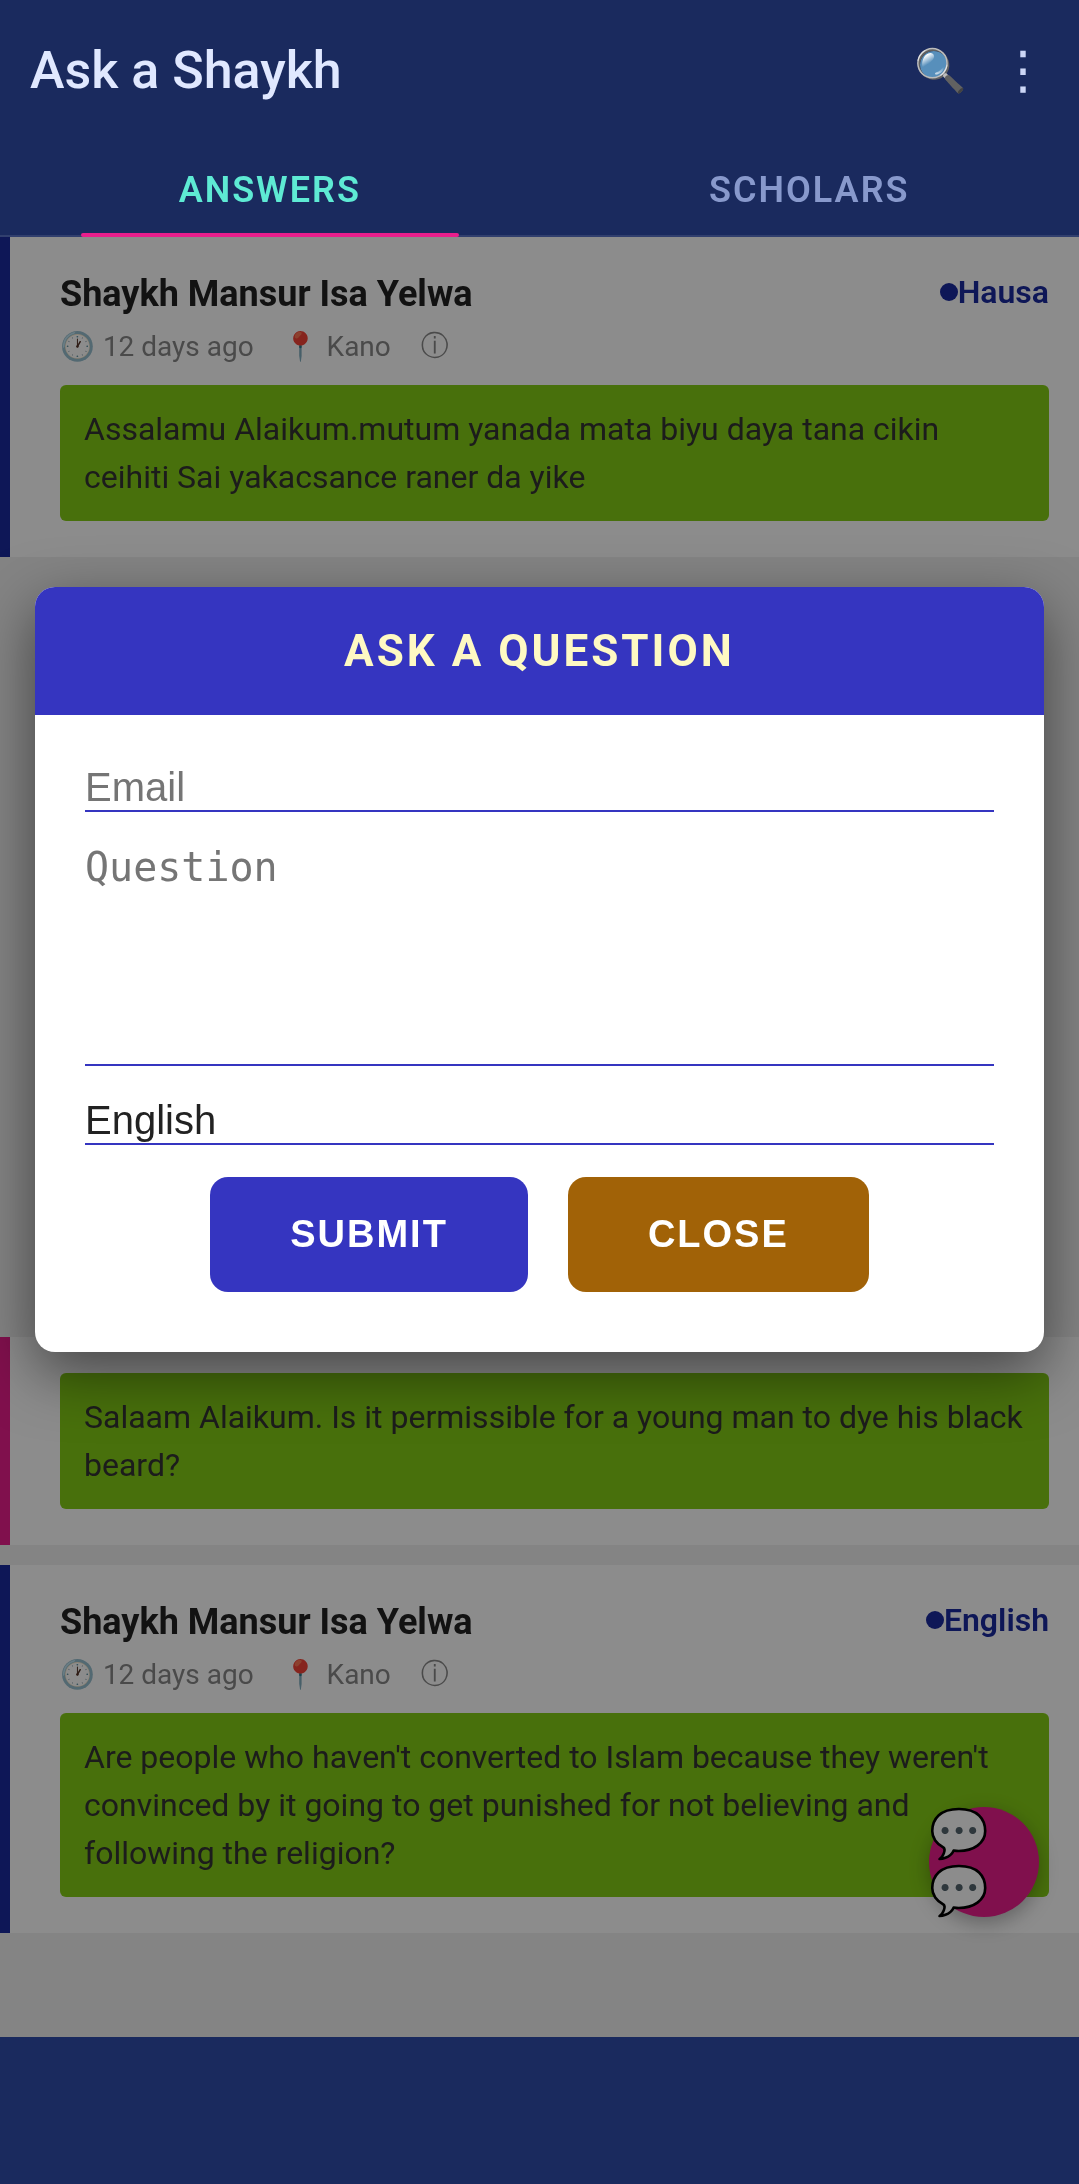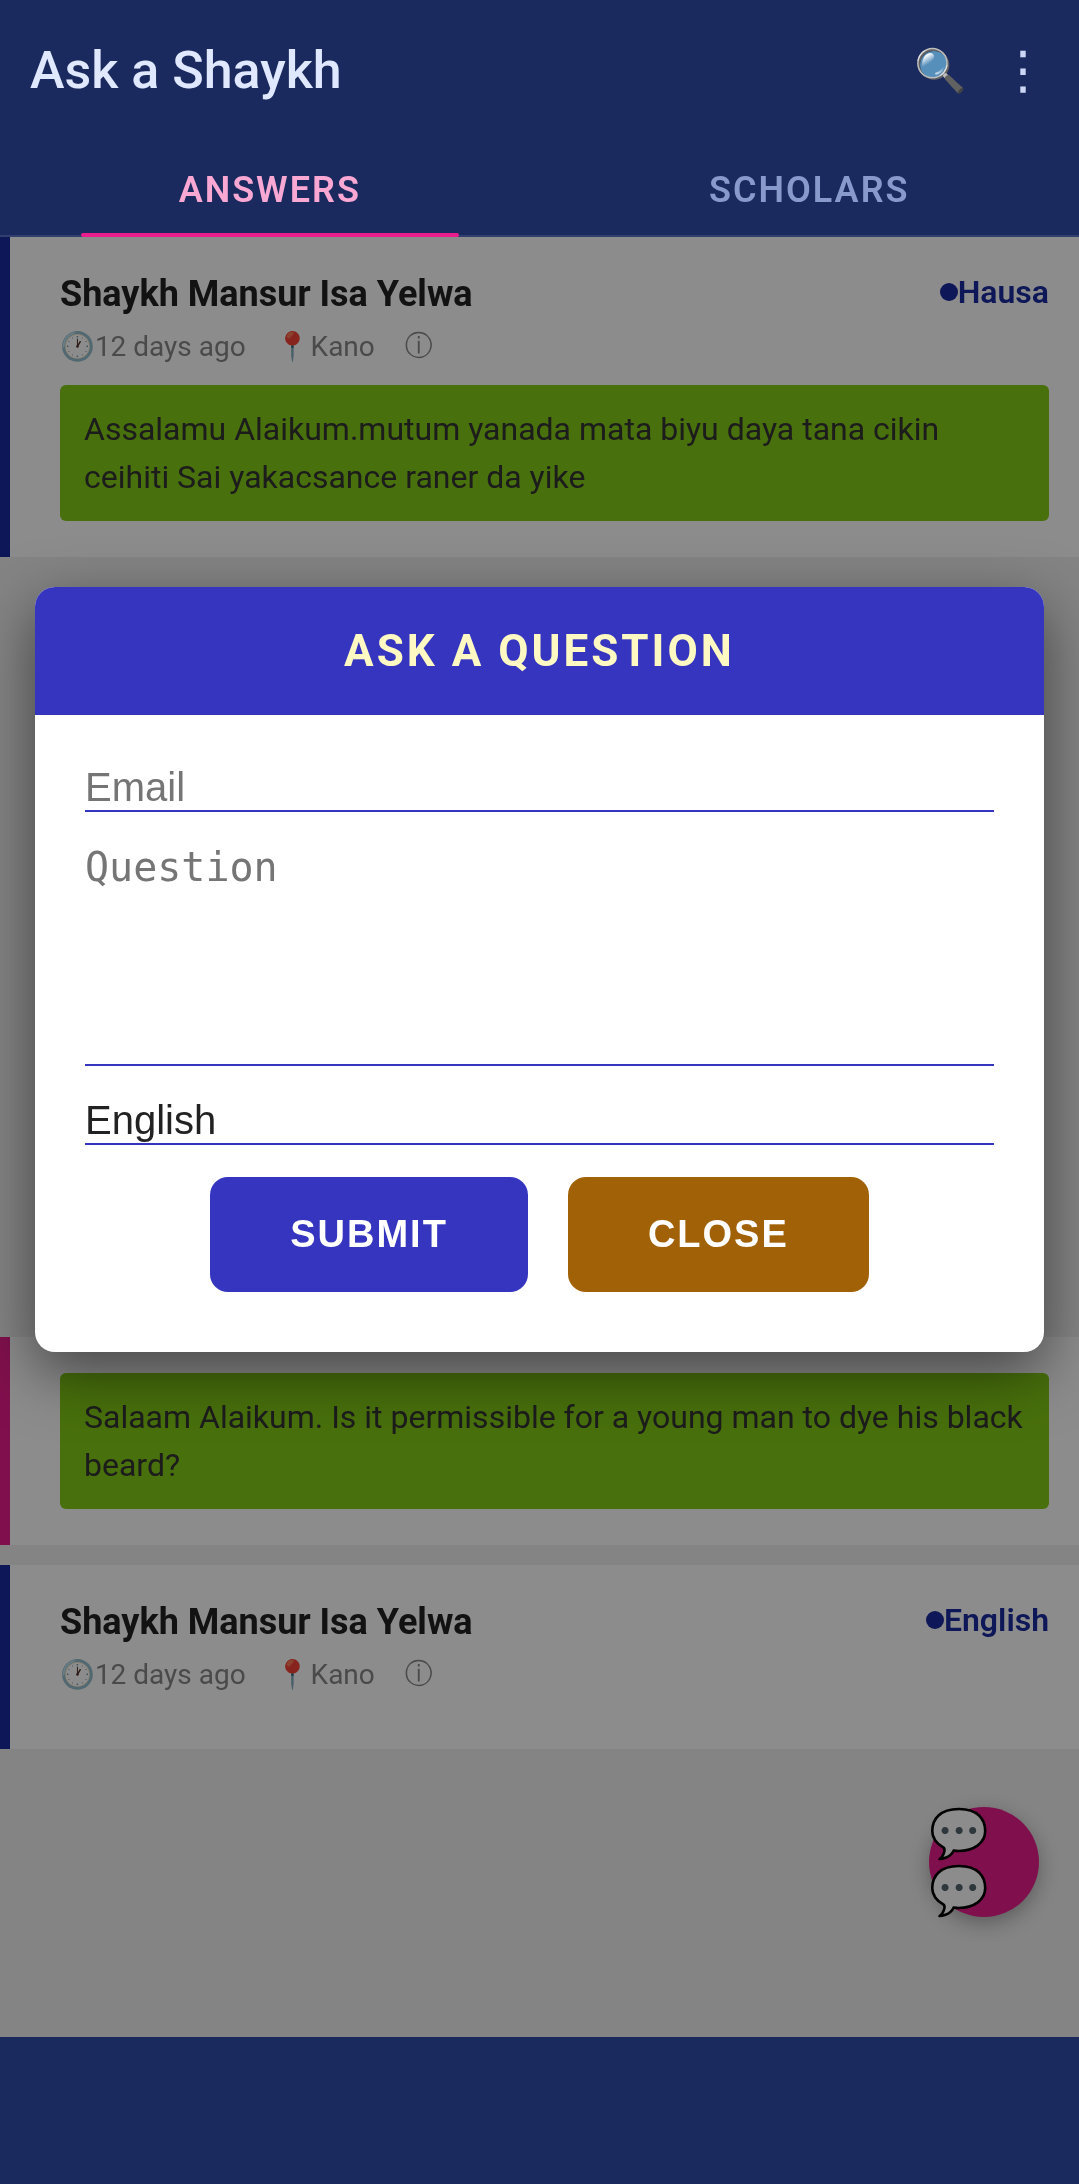--- a/index.html
+++ b/index.html
@@ -47,21 +47,21 @@
       flex: 1;
       text-align: center;
       padding: 28px 0 24px 0;
       color: #8899cc;
       font-size: 36px;
       font-weight: 600;
       letter-spacing: 2px;
       position: relative;
     }
     .tab.active {
-      color: #f9a8d4;
+      color: #5eead4;
     }
     .tab.active::after {
       content: '';
       position: absolute;
       bottom: -2px;
       left: 15%;
       width: 70%;
       height: 4px;
       background: #e91e8c;
       border-radius: 2px;
@@ -115,21 +115,21 @@
       display: flex;
       gap: 30px;
       color: #888;
       font-size: 28px;
       margin-bottom: 20px;
       align-items: center;
     }
     .card-meta span {
       display: flex;
       align-items: flex-end;
-      gap: 0;
+      gap: 8px;
     }
     .card-body {
       font-size: 32px;
       color: #333;
       line-height: 1.5;
       background: #84cc16;
       padding: 20px 24px;
       border-radius: 6px;
     }
 
@@ -326,19 +326,20 @@
       <span>
         <span class="icon-clock"></span>
         <span>12 days ago</span>
       </span>
       <span>
         <span class="icon-location"></span>
         <span>Kano</span>
       </span>
       <span class="icon-info"></span>
     </div>
+    <div class="card-body">Are people who haven't converted to Islam because they weren't convinced by it going to get punished for not believing and following the religion?</div>
   </div>
 
   <div class="fab">
     <span class="fab-icon icon-chat">💬</span>
   </div>
 
 </div>
 
 </body></html>

